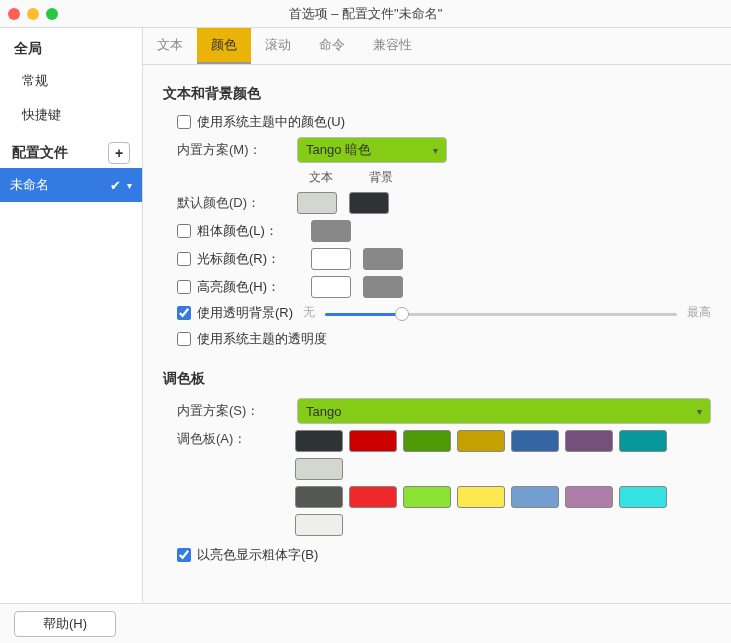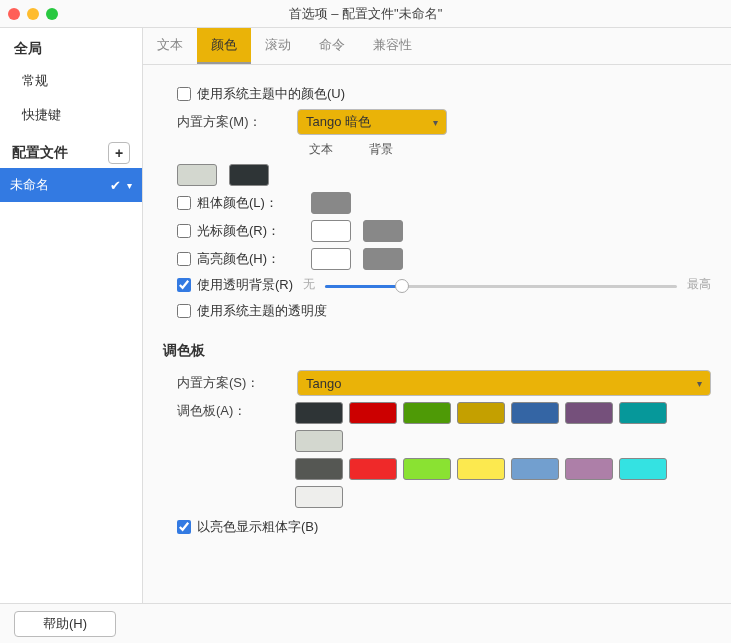--- a/index.html
+++ b/index.html
@@ -25,21 +25,21 @@
 .tabs { display: flex; border-bottom: 1px solid #ddd; }
 .tab { padding: 8px 14px; font-size: 13px; color: #888; cursor: pointer; }
 .tab.active { color: #333; border-bottom: 2px solid #999; background: #eab308; }
 .panel { padding: 14px 20px; overflow: auto; flex: 1; }
 .sect { font-weight: 600; font-size: 14px; margin: 6px 0 10px; }
 .row { display: flex; align-items: center; margin: 6px 0; gap: 10px; }
 .row.ind { padding-left: 14px; }
 .row label.lbl { width: 110px; font-size: 13px; color: #444; }
 .chk { width: 14px; height: 14px; margin-right: 6px; accent-color: #337ae2; }
 .chklabel { font-size: 13px; color: #333; display: flex; align-items: center; }
-.select { height: 26px; border: 1px solid #bbb; border-radius: 4px; background: #eab308; padding: 0 28px 0 8px; font-size: 13px; position: relative; cursor: pointer; display: inline-flex; align-items: center; }
+.select { height: 26px; border: 1px solid #bbb; border-radius: 4px; background: #84cc16; padding: 0 28px 0 8px; font-size: 13px; position: relative; cursor: pointer; display: inline-flex; align-items: center; }
 .select .caret { position: absolute; right: 8px; font-size: 10px; color: #555; pointer-events: none; }
 .colhead { display: flex; gap: 20px; margin-left: 138px; font-size: 12px; color: #555; }
 .colhead span { width: 40px; text-align: center; }
 .swatch { width: 40px; height: 22px; border: 1px solid #888; border-radius: 3px; cursor: pointer; }
 .swpair { display: flex; gap: 12px; }
 .slider-row { display: flex; align-items: flex-start; gap: 10px; }
 .slidelab { font-size: 12px; color: #aaa; }
 .slider { flex: 1; position: relative; height: 20px; }
 .sline { position: absolute; top: 9px; left: 0; right: 0; height: 3px; background: #ccc; border-radius: 2px; }
 .sfill { position: absolute; top: 9px; left: 0; width: 22%; height: 3px; background: #337ae2; border-radius: 2px; }
@@ -80,20 +80,21 @@
   <div class="content">
     <div class="tabs">
       <div class="tab">文本</div>
       <div class="tab active">颜色</div>
       <div class="tab">滚动</div>
       <div class="tab">命令</div>
       <div class="tab">兼容性</div>
     </div>
 
     <div class="panel">
+      <div class="sect">文本和背景颜色</div>
 
       <div class="row ind">
         <label class="chklabel">
           <input type="checkbox" class="chk" style="">
           <span>使用系统主题中的颜色(U)</span>
         </label>
       </div>
 
       <div class="row ind">
         <label class="lbl">内置方案(M)：</label>
@@ -102,20 +103,21 @@
           <span class="caret">▾</span>
         </div>
       </div>
 
       <div class="colhead">
         <span>文本</span>
         <span>背景</span>
       </div>
 
       <div class="row ind">
+        <label class="lbl">默认颜色(D)：</label>
         <div class="swpair">
           <div class="swatch" style="background:#d3d7cf"></div>
           <div class="swatch" style="background:#2e3436"></div>
         </div>
       </div>
 
       <div class="row ind">
         <label class="chklabel" style="width:124px">
           <input type="checkbox" class="chk" style="">
           <span>粗体颜色(L)：</span>

